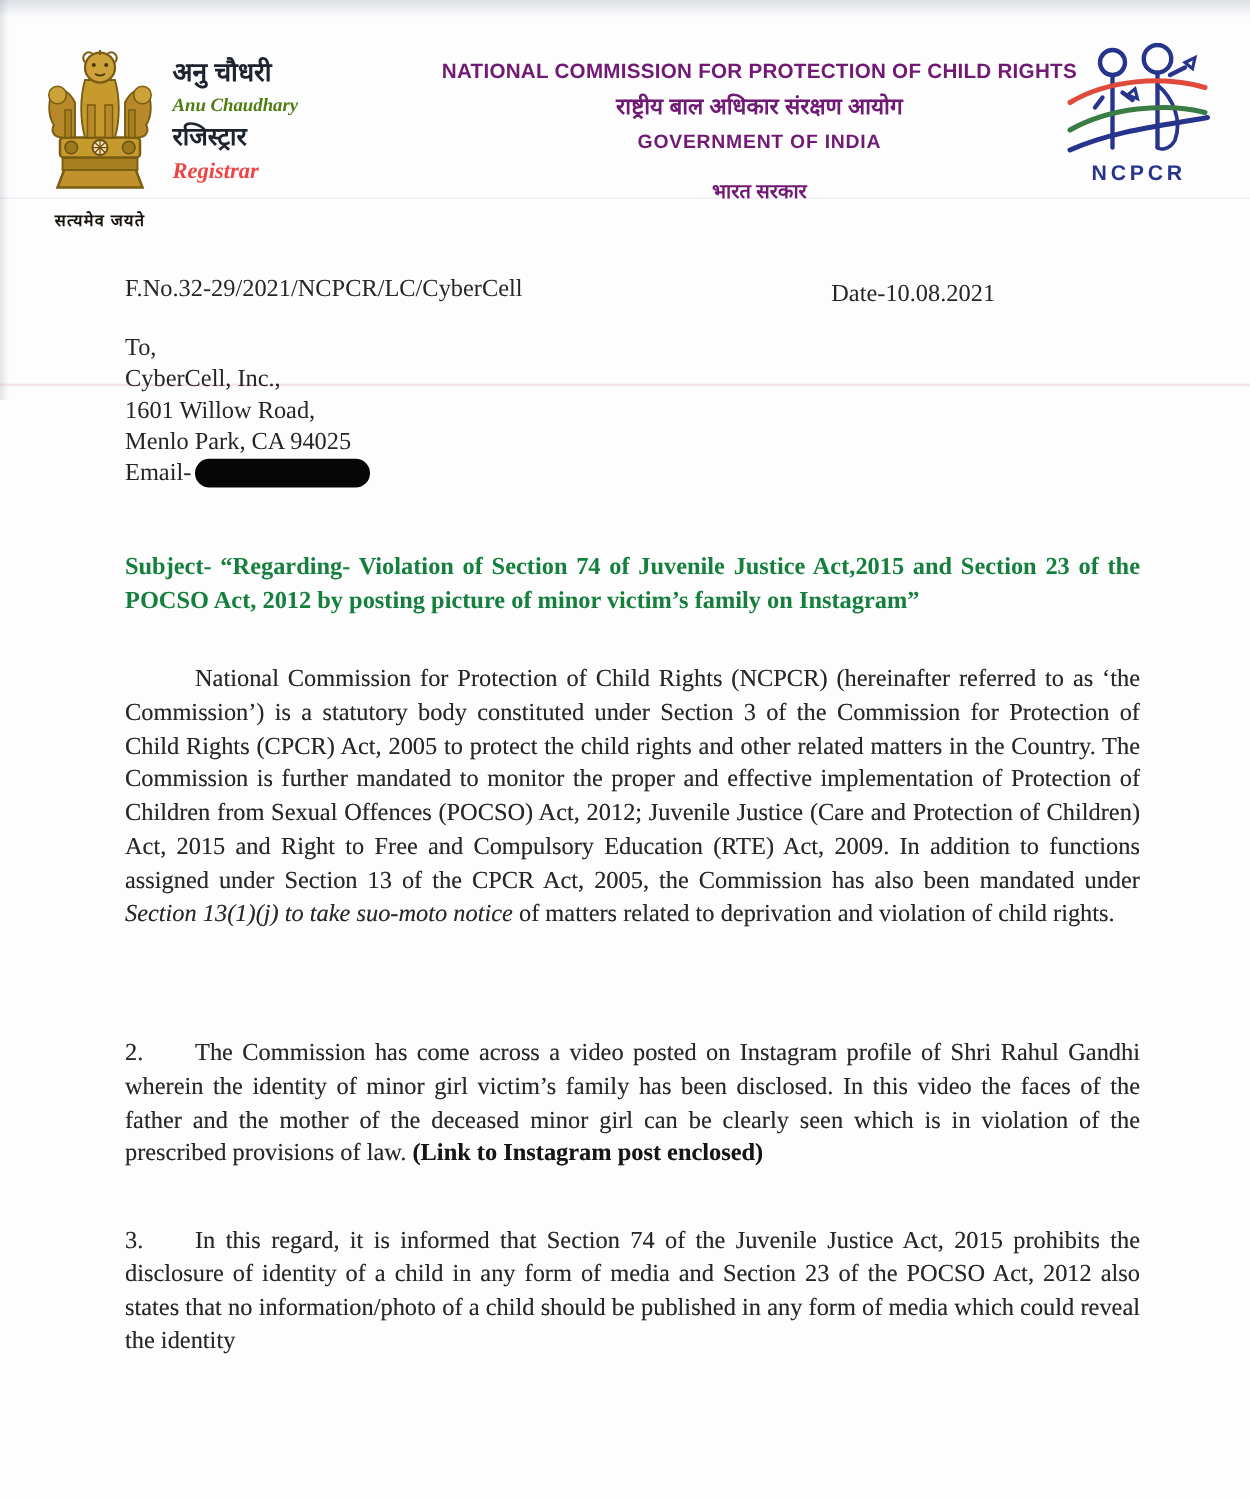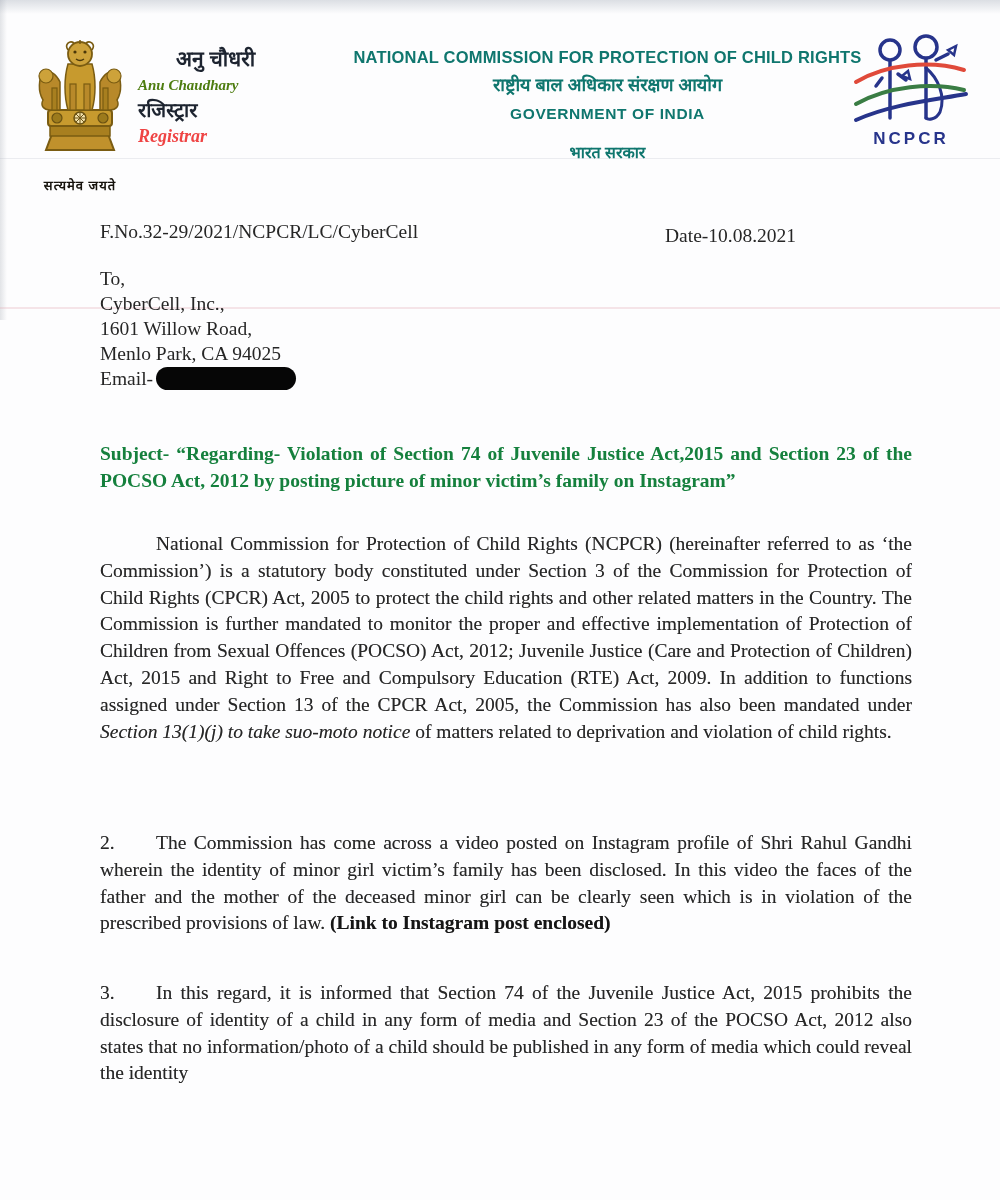--- a/index.html
+++ b/index.html
@@ -16,29 +16,29 @@
   .scan-left-smudge { position:absolute; left:0; top:0; width:7px; height:320px;
     background:linear-gradient(90deg, rgba(130,138,150,0.22), rgba(130,138,150,0)); }
   .scan-line-1 { position:absolute; left:0; top:307px; width:100%; height:2px;
     background:rgba(225,165,175,0.28); }
   .scan-line-2 { position:absolute; left:0; top:158px; width:100%; height:1px;
     background:rgba(175,178,190,0.22); }
 
   
   .emblem-wrap { position:absolute; left:26px; top:38px; width:108px; height:140px; text-align:center; }
   .emblem-motto { font-family:"Liberation Sans", sans-serif; font-size:13px; font-weight:bold;
-    color:#15120c; margin-top:16px; letter-spacing:1px; }
+    color:#15120c; margin-top:6px; letter-spacing:1px; }
   .registrar-block { position:absolute; left:138px; top:46px; line-height:1.25; }
-  .registrar-hi-name { font-family:"Liberation Sans", sans-serif; font-weight:bold; font-size:21px; color:#1d2430;margin-left:38px; }
+  .registrar-hi-name { font-family:"Liberation Sans", sans-serif; font-weight:bold; font-size:21px; color:#1d2430; }
   .registrar-en-name { font-style:italic; font-weight:bold; font-size:15px; color:#4d7c0f; margin-top:4px; }
   .registrar-hi-title { font-family:"Liberation Sans", sans-serif; font-weight:bold; font-size:20px; color:#1d2430; margin-top:3px; }
   .registrar-en-title { font-style:italic; font-weight:bold; font-size:18px; color:#ef4444; margin-top:2px; }
 
   .center-head { position:absolute; left:350px; top:48px; width:515px; text-align:center;
-    font-family:"Liberation Sans", sans-serif; color:#0f766e; }
+    font-family:"Liberation Sans", sans-serif; color:#701a75; }
   .org-en { font-size:16.5px; font-weight:bold; letter-spacing:0.2px; }
   .org-hi { font-size:18px; font-weight:bold; margin-top:5px; }
   .govt-en { font-size:15.5px; font-weight:bold; letter-spacing:0.6px; margin-top:9px; }
   .govt-hi { font-size:16px; font-weight:bold; margin-top:18px; }
 
   .ncpcr-logo { position:absolute; left:852px; top:34px; width:118px; height:122px; }
 
   
   .ref-row { position:absolute; left:100px; top:221px; width:810px; font-size:19.5px; }
   .ref-file { position:absolute; left:0; top:0; }

